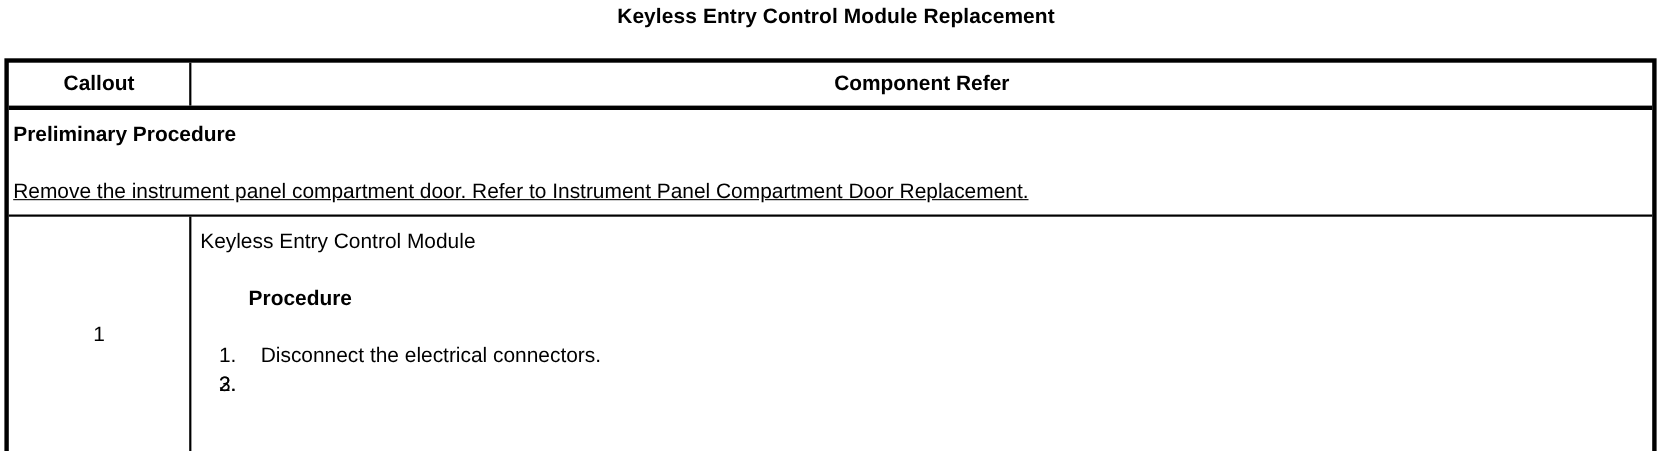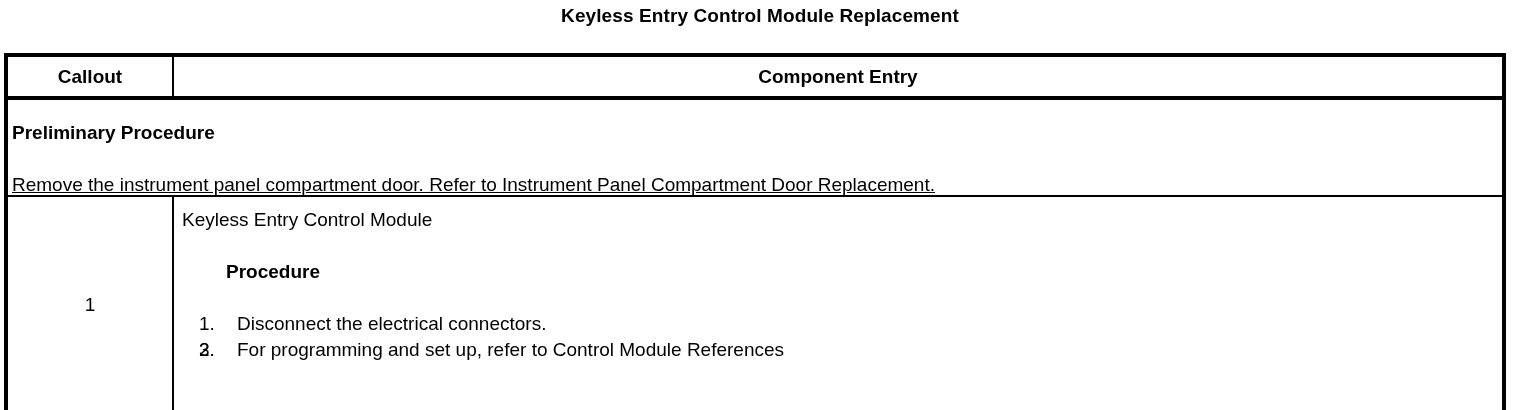--- a/index.html
+++ b/index.html
@@ -80,21 +80,21 @@
     font-size: 19px;
     font-weight: bold;
   }
 
   
   .row-prelim {
     height: 97px;
     border-bottom: 2px solid #000000;
     display: block;
     box-sizing: border-box;
-    padding: 20px 6px 0 4px;
+    padding: 10px 6px 0 4px;
   }
   .prelim-title {
     font-size: 19px;
     font-weight: bold;
     line-height: 26px;
     margin: 0;
   }
   .prelim-text {
     font-size: 19px;
     font-weight: normal;
@@ -161,21 +161,21 @@
 <body>
 
 <div class="page">
 
   <div class="doc-title">Keyless Entry Control Module Replacement</div>
 
   <div class="proc-table">
 
     <div class="row row-header">
       <div class="cell-callout-head">Callout</div>
-      <div class="cell-component-head">Component Entry</div>
+      <div class="cell-component-head">Component Refer</div>
     </div>
 
     <div class="row-prelim">
       <div class="prelim-title">Preliminary Procedure</div>
       <div class="prelim-text">Remove the instrument panel compartment door. Refer to Instrument Panel Compartment Door Replacement.</div>
     </div>
 
     <div class="row row-body">
       <div class="cell-callout-body">1</div>
       <div class="cell-component-body">
@@ -184,20 +184,19 @@
         <ol class="steps">
           <li>
             <span class="step-num">1.</span>
             <span class="step-text">Disconnect the electrical connectors.</span>
           </li>
           <li>
             <span class="step-num">2.</span>
           </li>
           <li>
             <span class="step-num">3.</span>
-            <span class="step-text">For programming and set up, refer to Control Module References</span>
           </li>
         </ol>
       </div>
     </div>
 
   </div>
 </div>
 
 </body></html>

